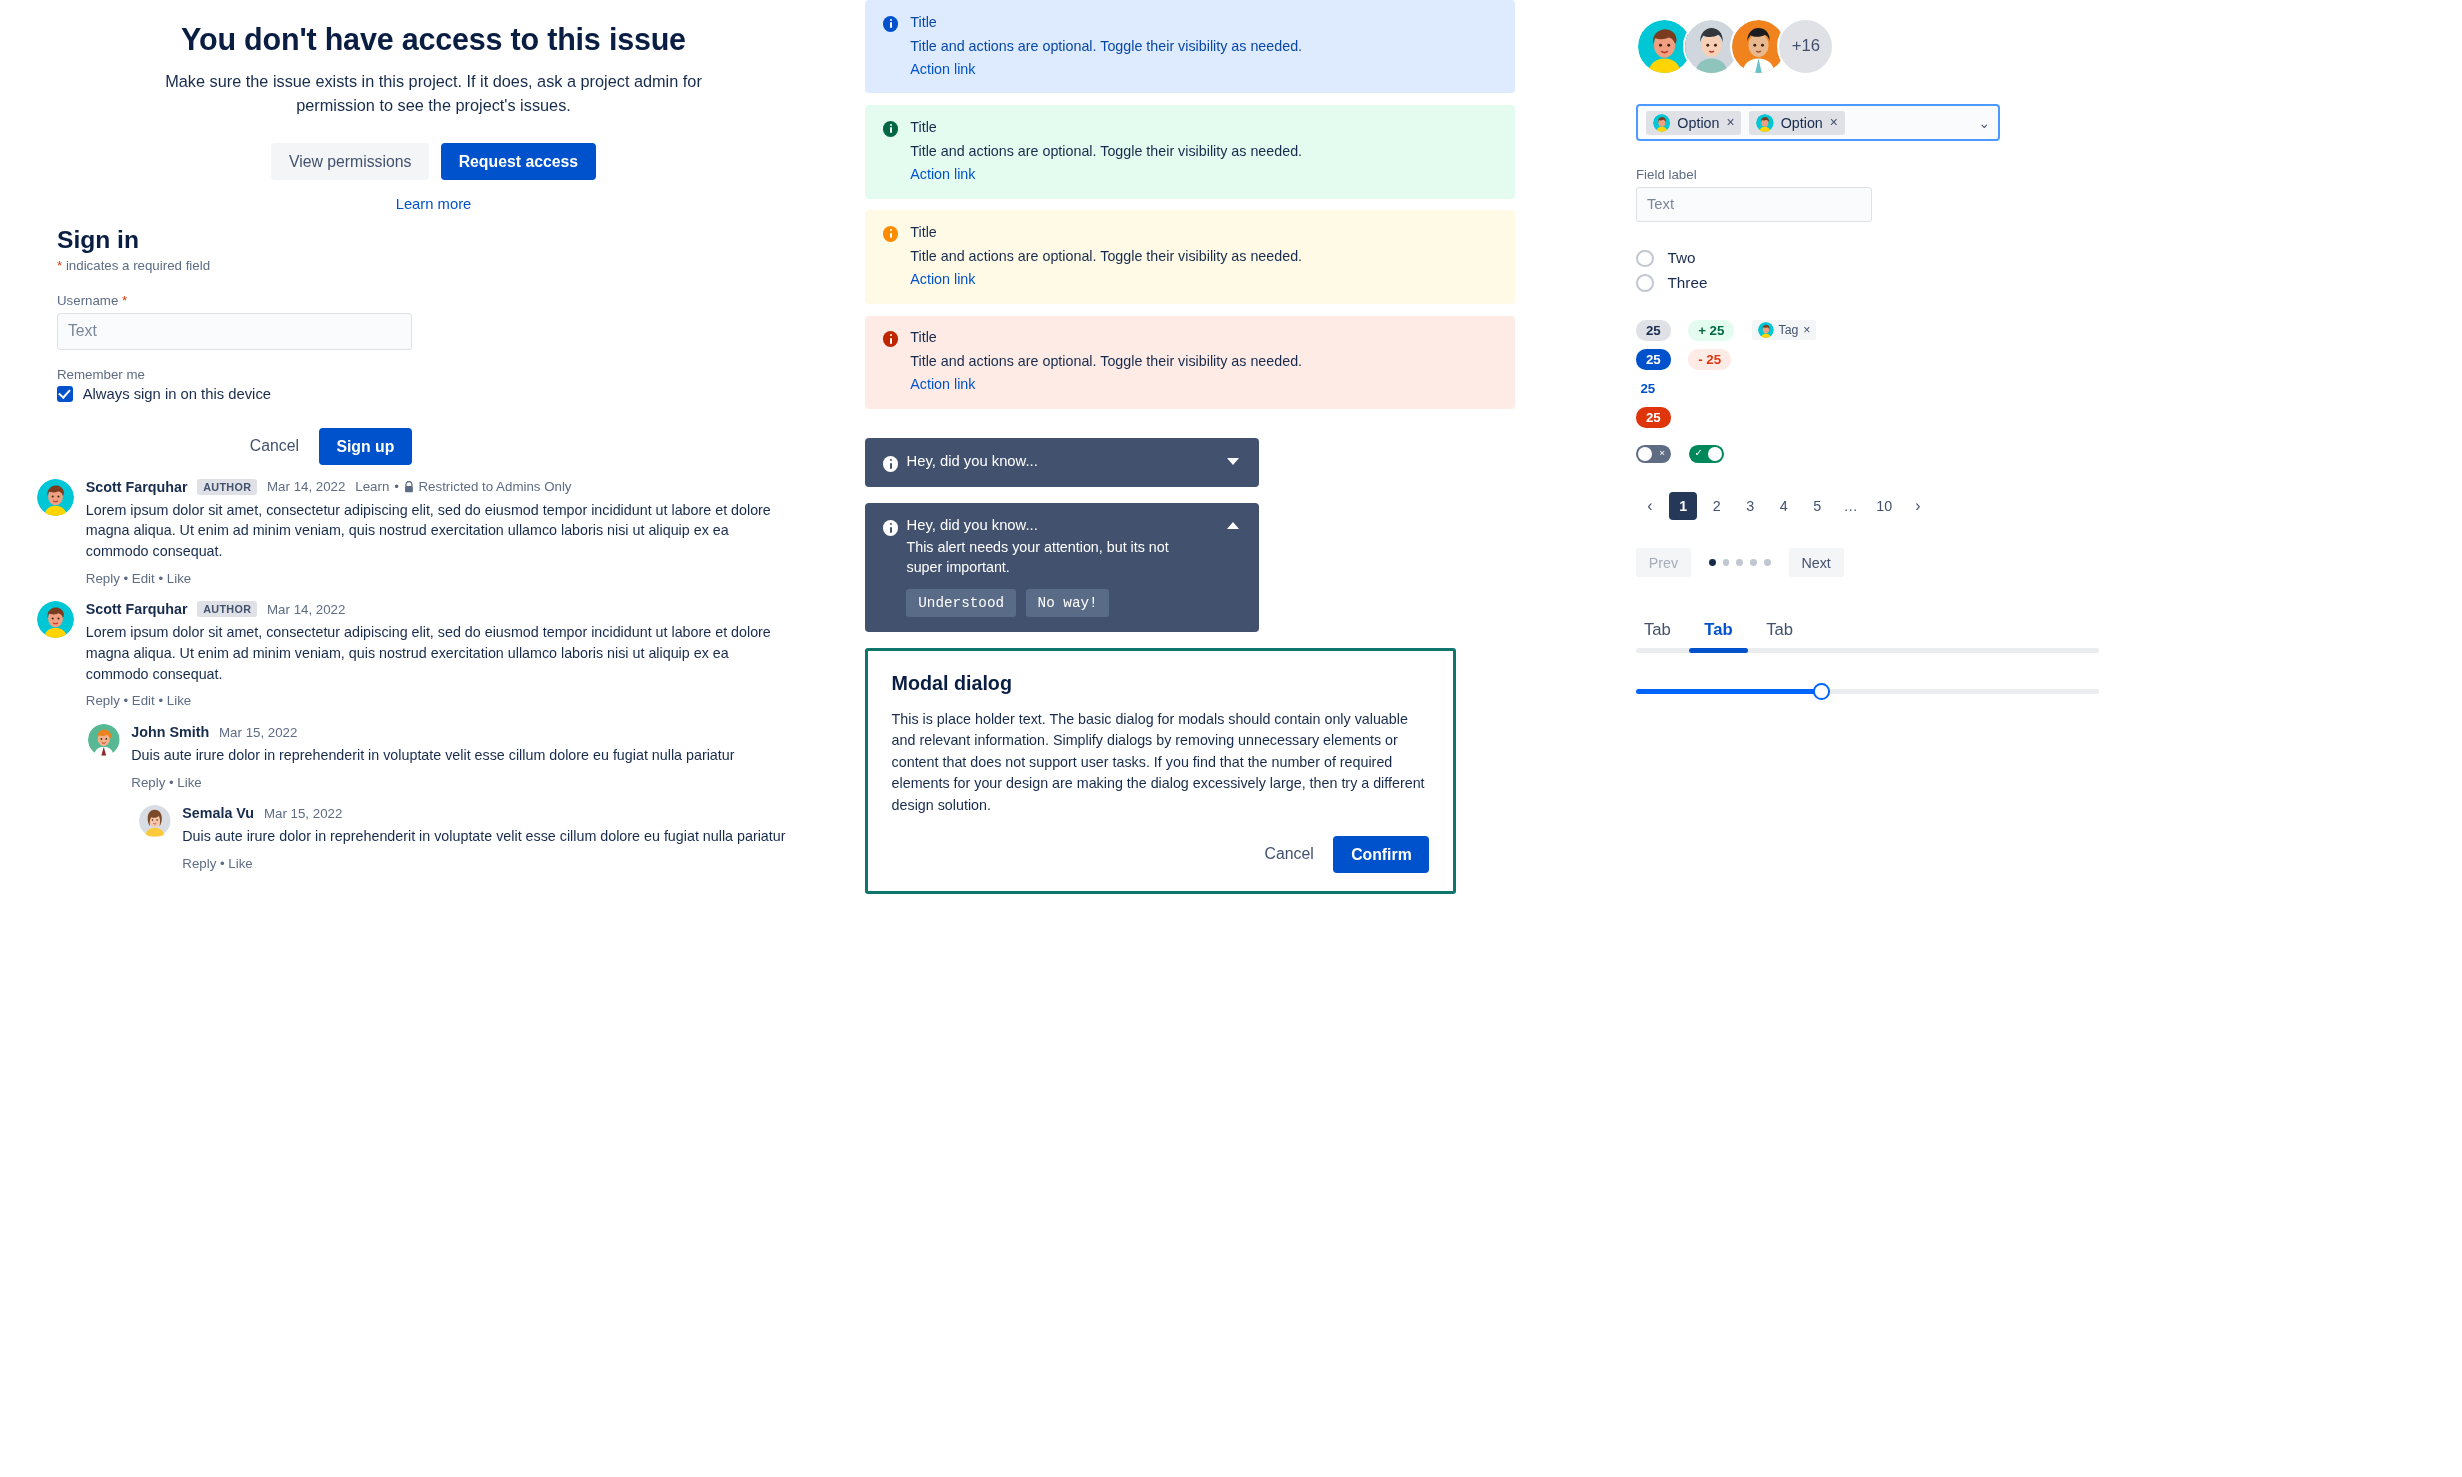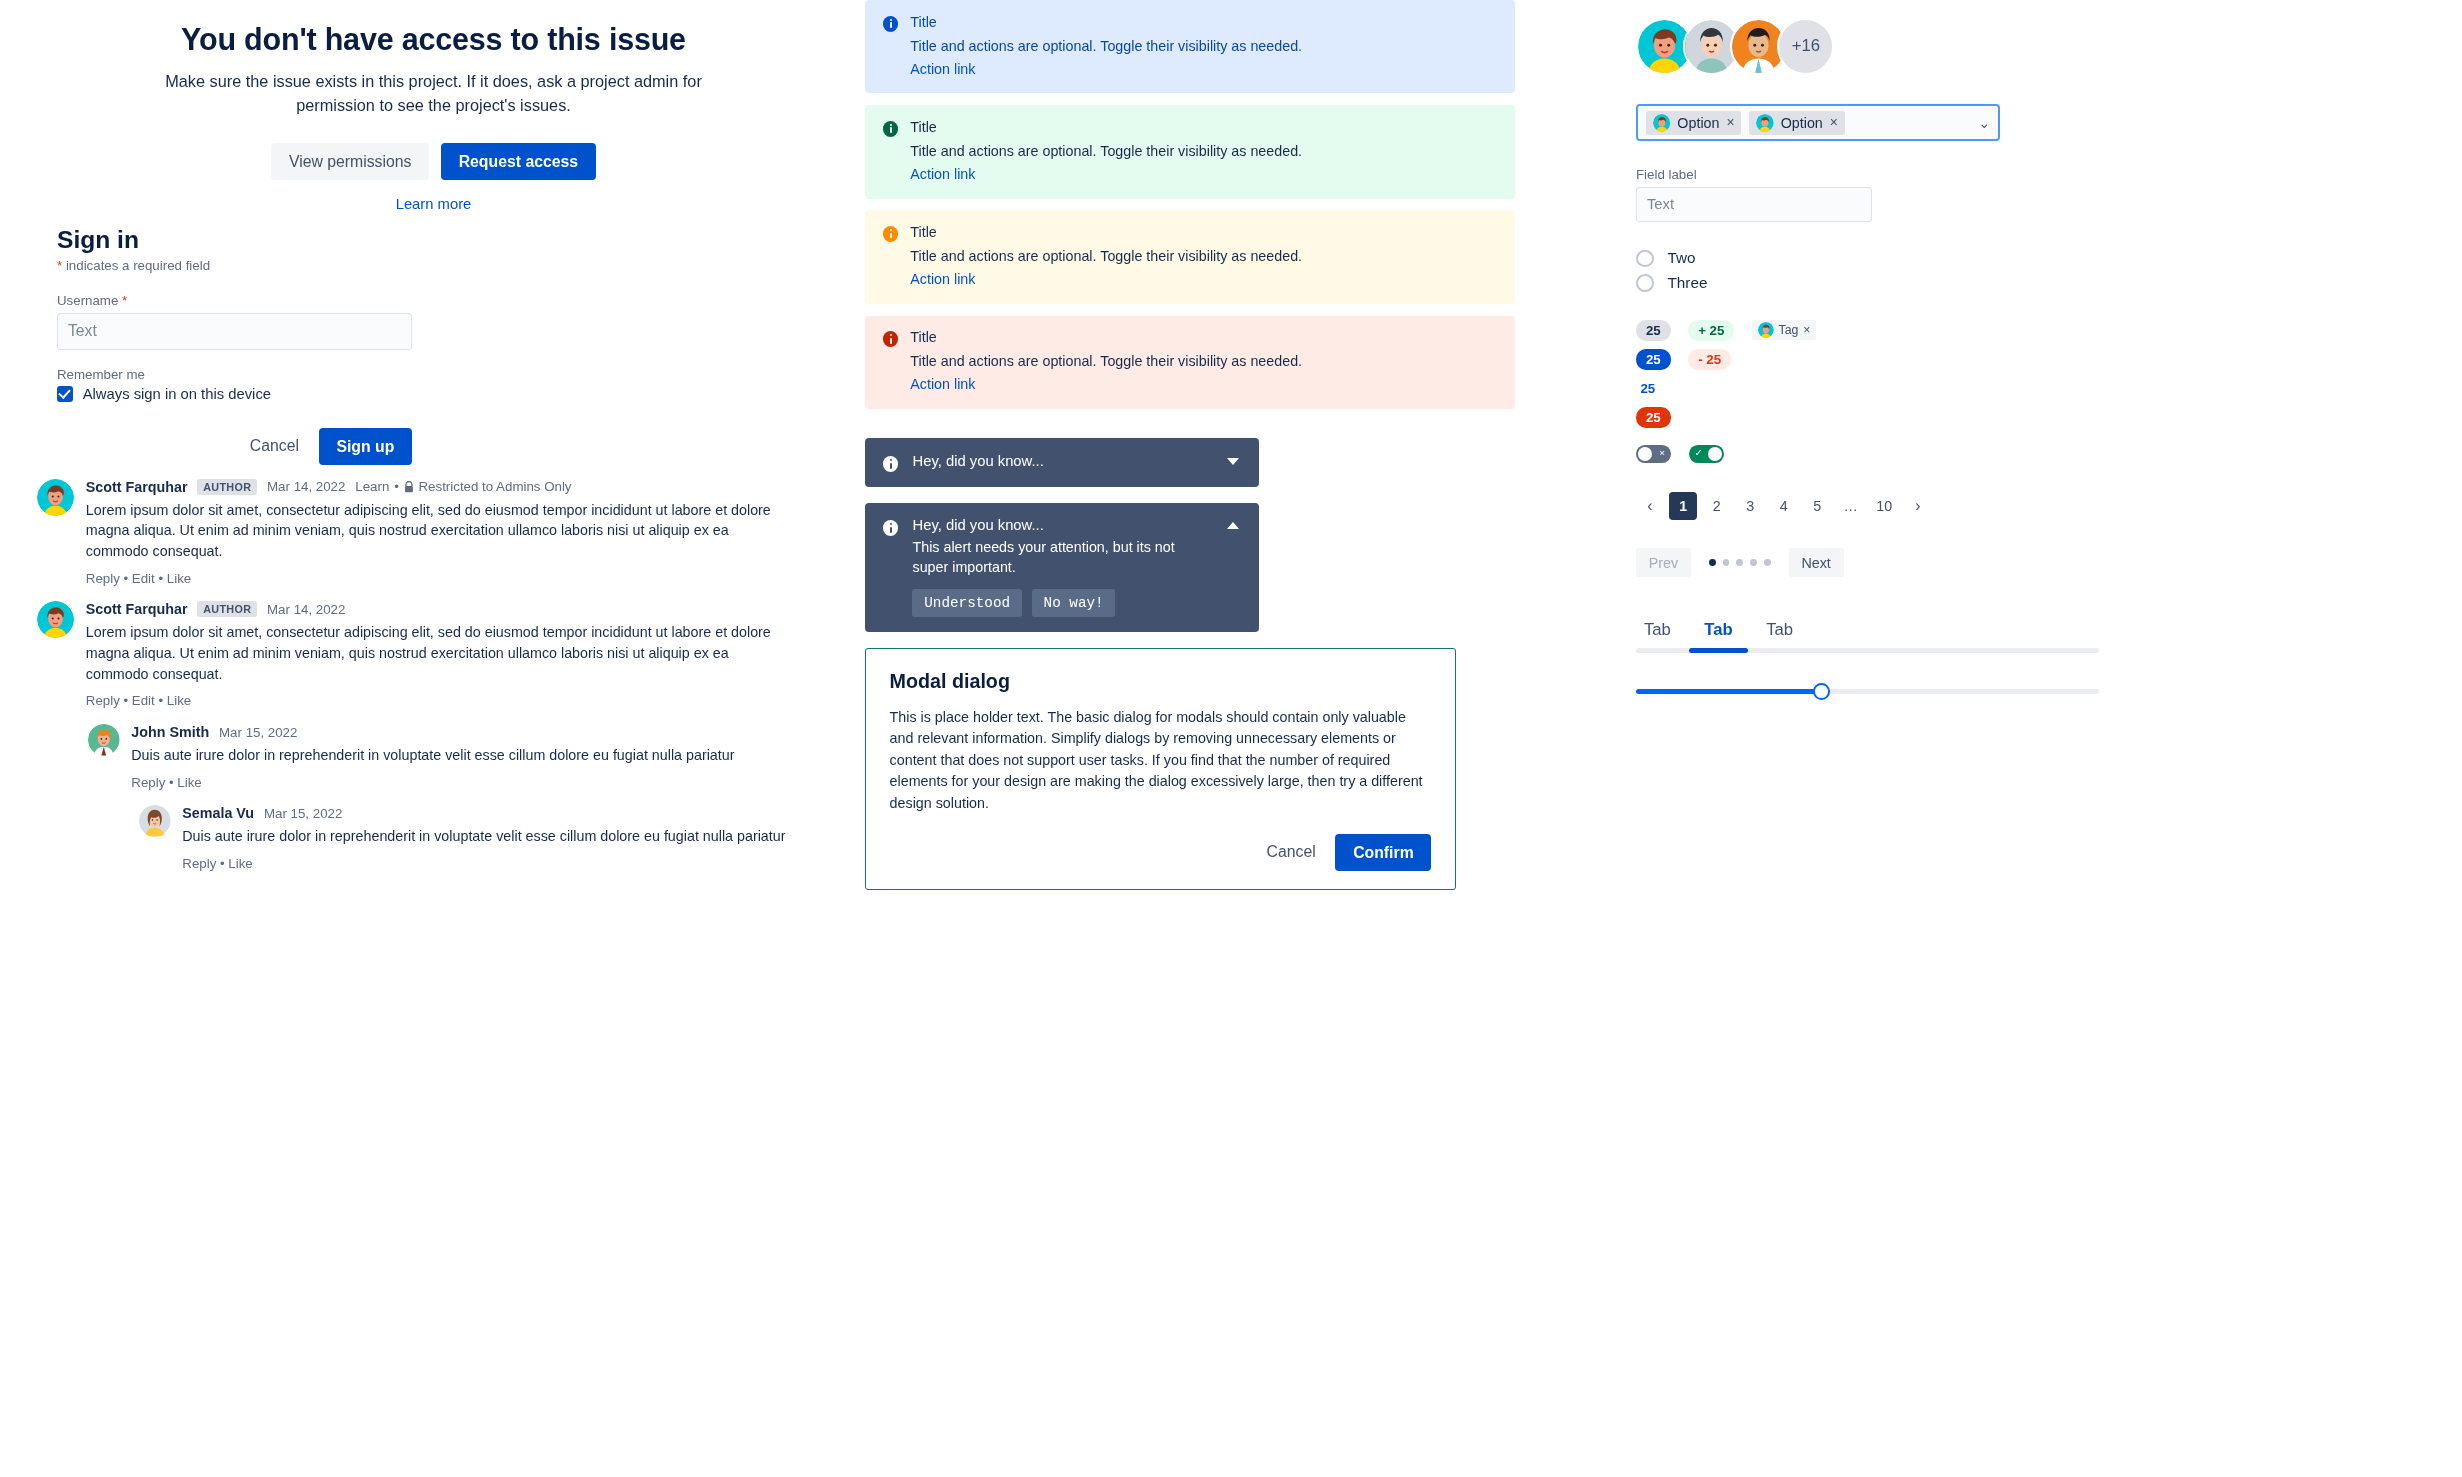--- a/index.html
+++ b/index.html
@@ -82,33 +82,33 @@
   .banner.info  { background:#deebff; }
   .banner.info .btitle, .banner.info .btext { color:#0747a6; }
   .banner.success { background:#e3fcef; }
   .banner.success .btitle, .banner.success .btext { color:#172b4d; }
   .banner.warning { background:#fffae6; }
   .banner.warning .btitle, .banner.warning .btext { color:#172b4d; }
   .banner.error { background:#ffebe6; }
   .banner.error .btitle, .banner.error .btext { color:#172b4d; }
 
   .dark-alert { background:#42526e; border-radius:3.9px; width: 394px; padding: 14.8px 17.7px; margin-bottom: 15.8px; color:#fff; position:relative; }
-  .dark-alert .row { display:flex; gap:14px; }
+  .dark-alert .row { display:flex; gap:8px; }
   .dark-icon { width:15.8px; height:15.8px; border-radius:50%; background:#ffffff; flex:none; margin-top:3px; position:relative; }
   .dark-icon::before { content:""; position:absolute; left:6.9px; top:3px; width:2px; height:2px; background:#42526e; border-radius:50%; }
   .dark-icon::after { content:""; position:absolute; left:6.9px; top:6.4px; width:2px; height:5.9px; background:#42526e; border-radius:1px; }
   .dark-title { font-size:14.8px; color:#ffffff; }
   .dark-body { font-size:14.3px; line-height:1.4; color:#ffffff; margin-top:3.9px; max-width: 296px; }
   .dark-btns { margin-top:11.8px; display:flex; gap: 9.9px; }
   .dark-btn { background:#5a6b87; color:#ffffff; border:none; border-radius:3px; font-family:Liberation Mono, monospace; font-size:14.3px; padding:5.9px 11.8px; cursor:pointer; }
   .caret { position:absolute; right:19.7px; top:19.7px; width:0; height:0; border-left:6.9px solid transparent; border-right:6.9px solid transparent; }
   .caret.down { border-top:7.9px solid #ffffff; }
   .caret.up { border-bottom:7.9px solid #ffffff; }
 
-  .modal { width: 591px; background:#fff; border:1px solid #0f766e; border-radius:3px; padding: 21.7px 23.6px 17.7px 23.6px; margin-top: 11.8px; }
+  .modal { width: 591px; background:#fff; border:3px solid #0f766e; border-radius:3px; padding: 21.7px 23.6px 17.7px 23.6px; margin-top: 11.8px; }
   .modal h3 { font-size: 19.7px; font-weight:700; color:#091e42; margin:0 0 13.8px 0; }
   .modal p { font-size:14.3px; line-height:1.5; color:#172b4d; margin:0; }
   .modal-actions { display:flex; justify-content:flex-end; align-items:center; gap:11.8px; margin-top: 19.7px; }
 
   
   #col-right { position:absolute; left: 1636px; top: 17.7px; width: 887px; }
   .avatar-group { display:flex; }
   .avatar-group .ag { width:57px; height:57px; border-radius:50%; overflow:hidden; margin-left:-9.9px; border:2px solid #fff; flex:none; }
   .avatar-group .ag:first-child { margin-left:0; }
   .ag-more { width:57px; height:57px; border-radius:50%; background:#dfe1e6; color:#42526e; display:flex; align-items:center; justify-content:center; font-size:16.7px; margin-left:-9.9px; border:2px solid #fff; flex:none; }

